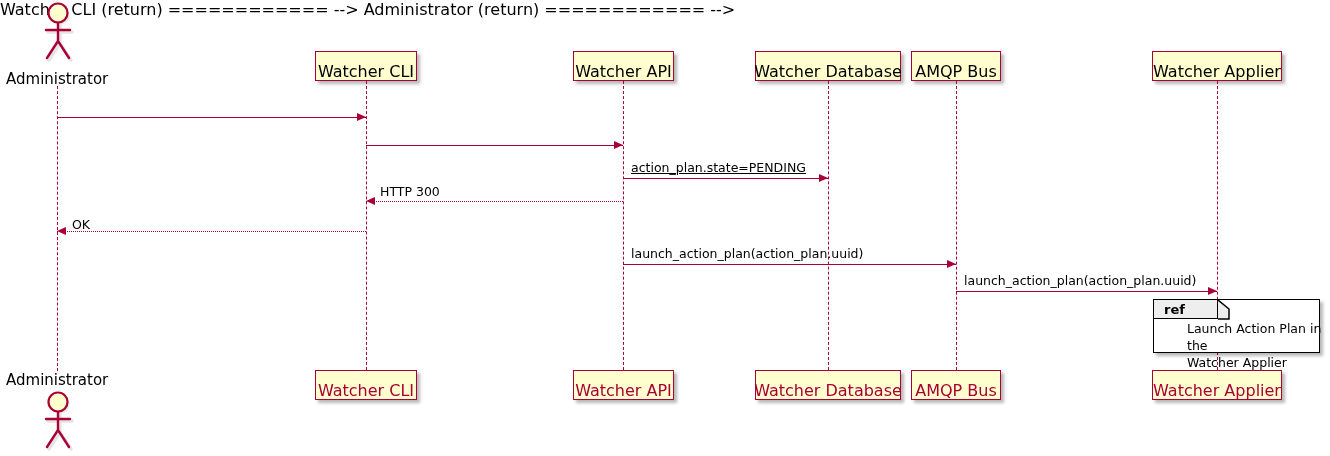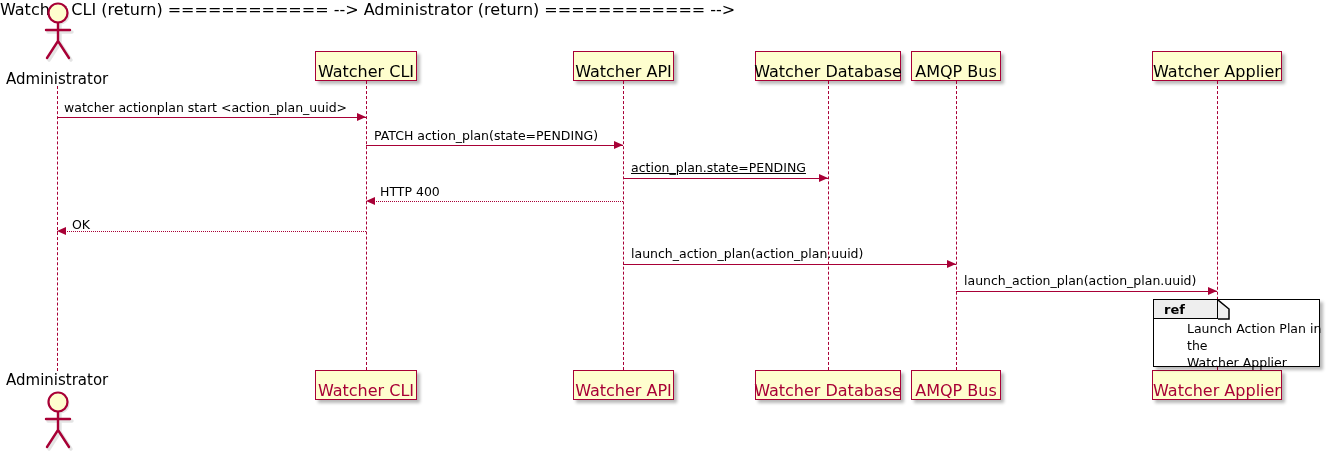--- a/index.html
+++ b/index.html
@@ -118,54 +118,52 @@
       <g>
         <circle cx="24" cy="11" r="9.5" fill="#FEFECE" stroke="#A80036" stroke-width="2.2"></circle>
         <path d="M24 21 L24 39 M12 28 L36 28 M24 39 L13 56 M24 39 L35 56" stroke="#A80036" stroke-width="2.4" fill="none" stroke-linecap="round"></path>
       </g>
     </svg>
   </div>
 
   
   <div class="arrow" style="left:57px;top:117px;width:309px;"></div>
   <div class="head right" style="left:357px;top:112.5px;"></div>
-  <div class="msg" style="left:64px;top:102px;">watcher actionplan start &lt;action_plan_uuid&gt;</div>
 
   
   <div class="arrow" style="left:366px;top:145px;width:257px;"></div>
   <div class="head right" style="left:614px;top:140.5px;"></div>
-  <div class="msg" style="left:374px;top:130px;">PATCH action_plan(state=PENDING)</div>
 
   
   <div class="arrow" style="left:623px;top:178px;width:205px;"></div>
   <div class="head right" style="left:819px;top:173.5px;"></div>
   <div class="msg" style="left:631px;top:162px;text-decoration:underline;">action_plan.state=PENDING</div>
 
    Watcher CLI (return) ============ --&gt;
   <div class="arrow dotted" style="left:366px;top:201px;width:257px;"></div>
   <div class="head left" style="left:366px;top:196.5px;"></div>
-  <div class="msg" style="left:380px;top:186px;">HTTP 400</div>
+  <div class="msg" style="left:380px;top:186px;">HTTP 300</div>
 
    Administrator (return) ============ --&gt;
   <div class="arrow dotted" style="left:57px;top:231px;width:309px;"></div>
   <div class="head left" style="left:57px;top:226.5px;"></div>
   <div class="msg" style="left:72px;top:219px;">OK</div>
 
   
   <div class="arrow" style="left:623px;top:264px;width:333px;"></div>
   <div class="head right" style="left:947px;top:259.5px;"></div>
   <div class="msg" style="left:631px;top:248px;">launch_action_plan(action_plan.uuid)</div>
 
   
   <div class="arrow" style="left:956px;top:291px;width:261px;"></div>
   <div class="head right" style="left:1208px;top:286.5px;"></div>
   <div class="msg" style="left:964px;top:275px;">launch_action_plan(action_plan.uuid)</div>
 
   
-  <div class="reffrag" style="left:1153px;top:299px;width:167px;height:68px;">
+  <div class="reffrag" style="left:1153px;top:299px;width:167px;height:54px;">
     <div class="reftab" style="width:64px;height:19px;">
       <span>ref</span>
     </div>
     <svg width="12" height="20" viewBox="0 0 12 20" style="position:absolute;left:63.5px;top:0;">
       <path d="M0 0 L11 9 L11 19 L0 19 Z" fill="#EEEEEE" stroke="none"></path>
       <path d="M0 0 L11 9 L11 19 L0 19" fill="none" stroke="#000000" stroke-width="1.5"></path>
     </svg>
     <div class="refbody" style="left:6px;top:21px;width:158px;margin-left:27px;">
       <div>Launch Action Plan in the</div>
       <div>Watcher Applier</div>

